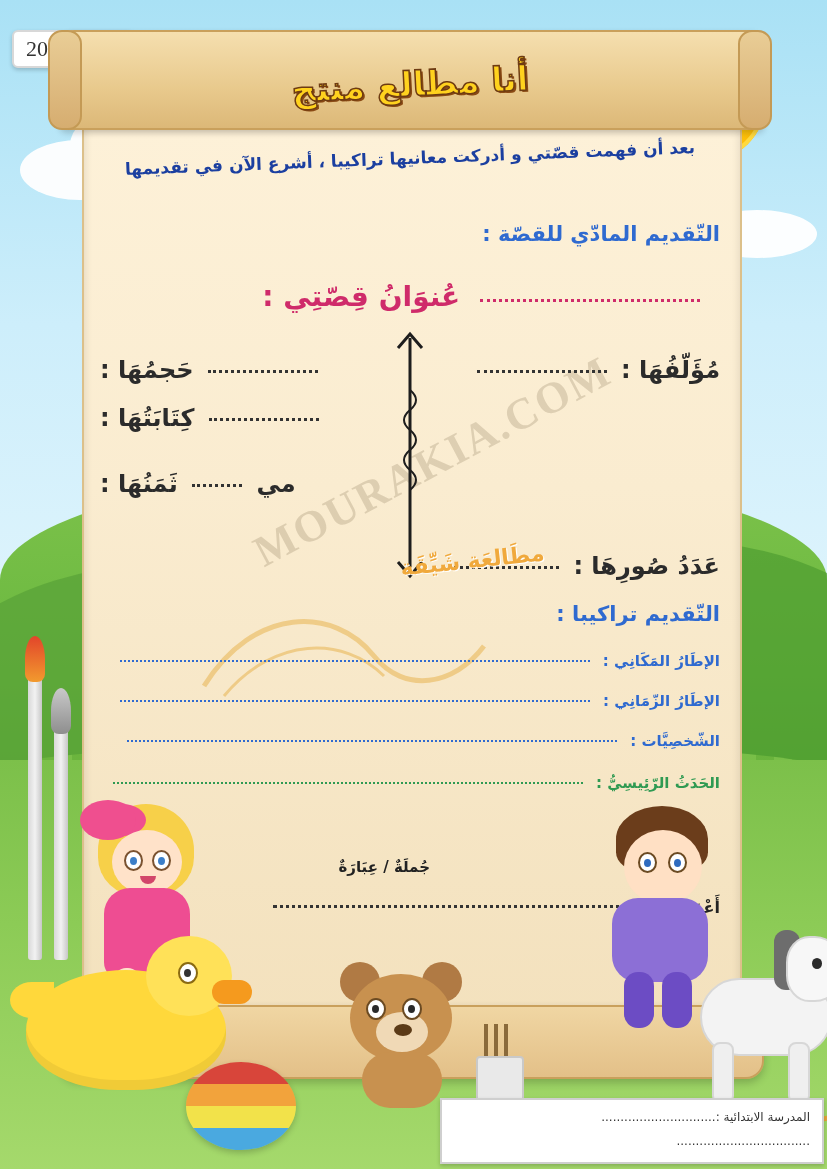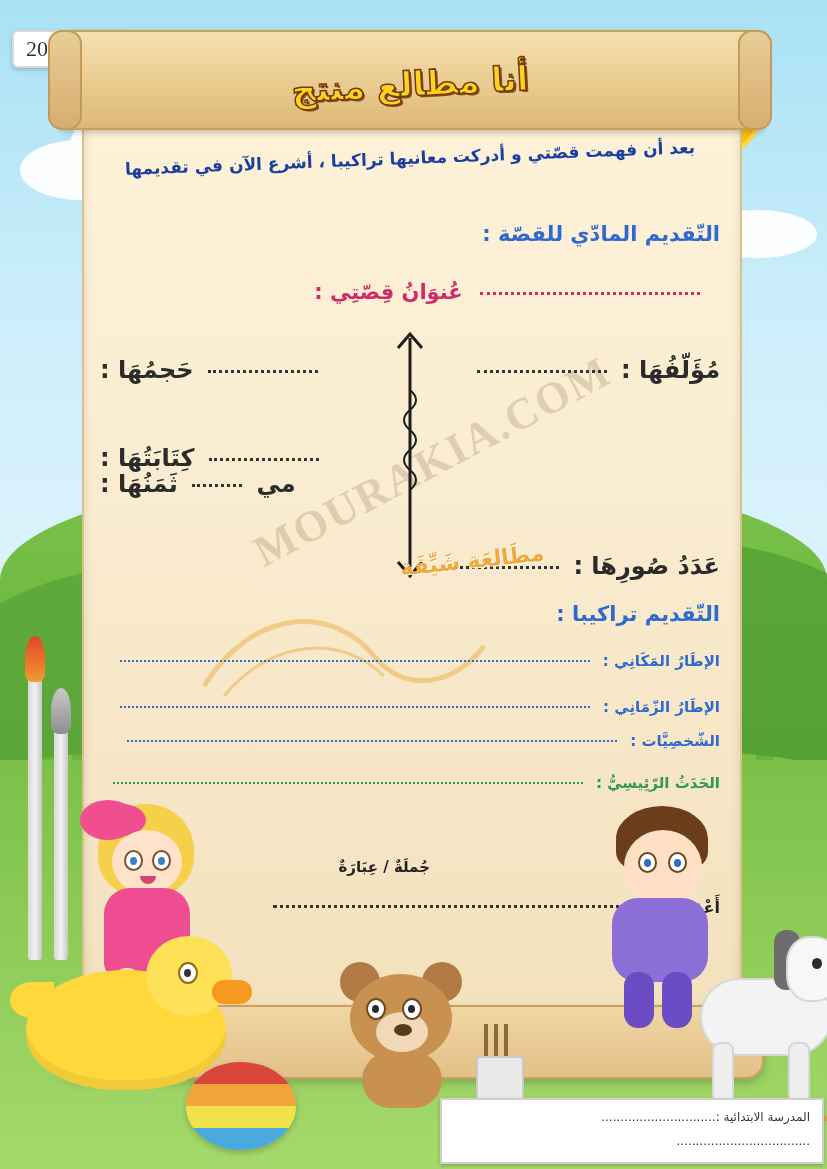--- a/index.html
+++ b/index.html
@@ -75,21 +75,21 @@
      box-shadow:0 2px 4px rgba(0,0,0,.2);}
   .main-title{position:absolute;left:0;top:34px;width:700px;text-align:center;
      font-size:34px;font-weight:bold;color:#ffd21e;
      -webkit-text-stroke:1.5px #6e3b12;text-shadow:2px 2px 0 #8a4a14;
      transform:rotate(-3deg);font-family:"DejaVu Sans",sans-serif;}
   .intro{position:absolute;left:30px;top:118px;width:640px;text-align:center;
      font-size:17px;color:#1b3fa0;font-weight:bold;transform:rotate(-2.2deg);}
   .sec-title{position:absolute;font-size:21px;color:#2f6ad0;font-weight:bold;}
   .sec-mat{right:40px;top:192px;}
   .sec-mean{right:40px;top:572px;}
-  .story-title-row{position:absolute;right:60px;top:250px;font-size:21px;color:#cf2b6a;font-weight:bold;}
+  .story-title-row{position:absolute;right:60px;top:250px;font-size:28px;color:#cf2b6a;font-weight:bold;}
   .dots-pink{display:inline-block;width:220px;border-bottom:3px dotted #cf2b6a;margin-left:10px;vertical-align:4px;}
 
   .field{position:absolute;font-size:24px;color:#2b2b2b;font-weight:bold;white-space:nowrap;}
   .dots{display:inline-block;border-bottom:3px dotted #333;vertical-align:5px;margin:0 6px;}
 
   .row-line{position:absolute;font-size:15px;color:#2f6ad0;font-weight:bold;}
   .dots-blue{display:inline-block;border-bottom:2px dotted #2f6ad0;vertical-align:4px;margin-right:8px;}
   .dots-green{display:inline-block;border-bottom:2px dotted #2f9a52;vertical-align:4px;margin-right:8px;}
 
   .arrow-col{position:absolute;left:330px;top:300px;width:40px;height:250px;color:#1d1d1d;}
@@ -242,21 +242,21 @@
   </div>
   <div class="field" style="right:40px;top:522px;text-align:center;">
     <span>عَدَدُ صُورِهَا :</span>
     <span class="dots" style="width:110px"></span>
   </div>
 
   <div class="field" style="left:40px;top:326px;">
     <span class="dots" style="width:110px"></span>
     <span>حَجمُهَا :</span>
   </div>
-  <div class="field" style="left:40px;top:374px;margin-top:40px;">
+  <div class="field" style="left:40px;top:374px;">
     <span class="dots" style="width:110px"></span>
     <span>كِتَابَتُهَا :</span>
   </div>
   <div class="field" style="left:40px;top:440px;">
     <span>مي</span>
     <span class="dots" style="width:50px"></span>
     <span>ثَمَنُهَا :</span>
   </div>
 
   <svg class="arrow-col" viewBox="0 0 40 250">
@@ -267,21 +267,21 @@
   </svg>
 
   <div class="ribbon">مطَالعَة شَيِّقَة</div>
 
   <div class="sec-title sec-mean">التّقديم تراكيبا :</div>
 
   <div class="row-line" style="right:40px;top:622px;">
     <span>الإطَارُ المَكَانِي :</span>
     <span class="dots-blue" style="width:470px"></span>
   </div>
-  <div class="row-line" style="right:40px;top:662px;margin-top:6px;">
+  <div class="row-line" style="right:40px;top:662px;">
     <span>الإطَارُ الزّمَانِي :</span>
     <span class="dots-blue" style="width:470px"></span>
   </div>
   <div class="row-line" style="right:40px;top:744px;color:#2f9a52;">
     <span>الحَدَثُ الرّئِيسِيُّ :</span>
     <span class="dots-green" style="width:470px"></span>
   </div>
   <div class="row-line" style="right:40px;top:702px;">
     <span>الشّخصِيَّات :</span>
     <span class="dots-blue" style="width:490px"></span>

